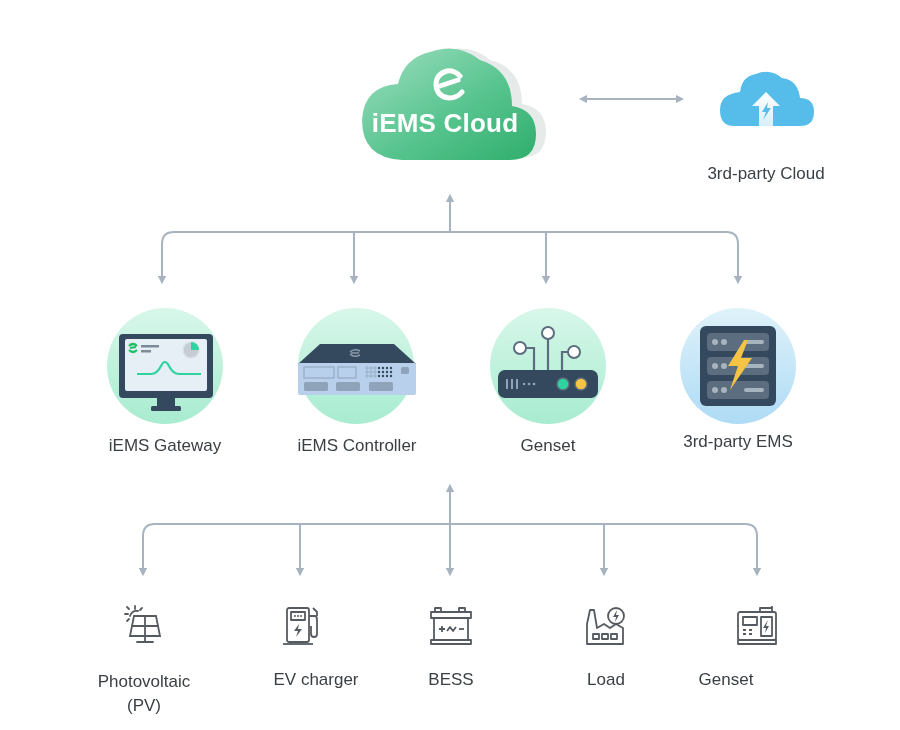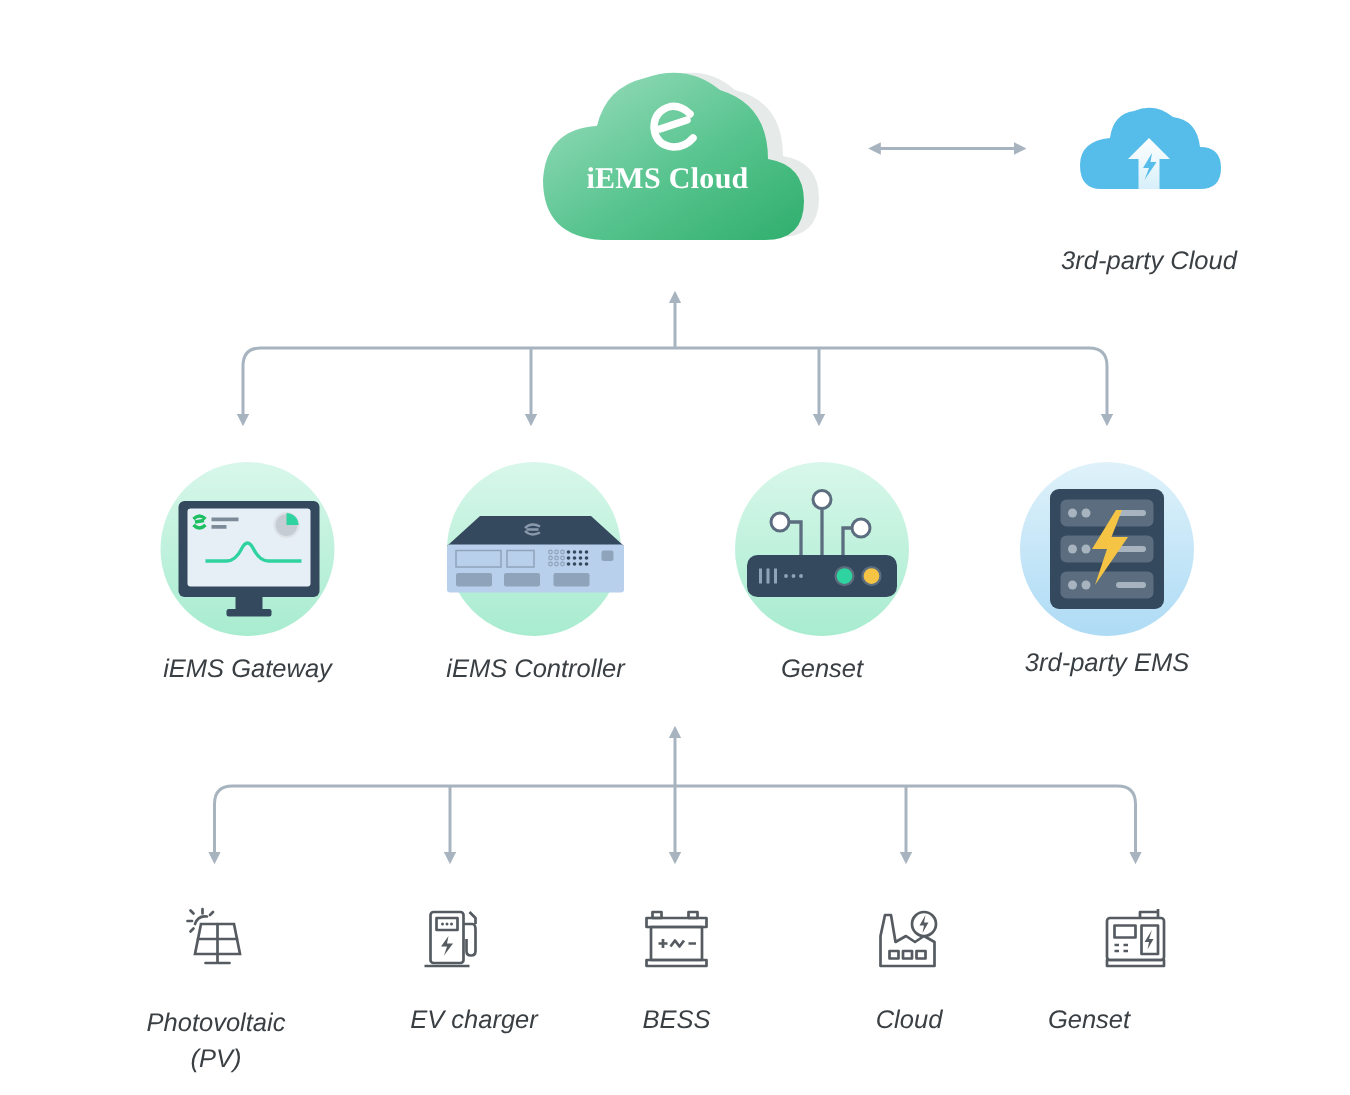--- a/index.html
+++ b/index.html
@@ -1,24 +1,24 @@
 <!DOCTYPE html>
 <html><head>
 <meta charset="utf-8">
 <style>
   html, body { margin:0; padding:0; background:#ffffff; }
   body { width:900px; height:730px; position:relative; overflow:hidden;
          font-family:"Liberation Sans", "DejaVu Sans", sans-serif; color:#333a40; }
   .abs { position:absolute; }
-  .label { position:absolute; font-size:17px; color:#3a3f44; text-align:center; white-space:nowrap; transform:translateX(-50%);font-style:italic; }
+  .label { position:absolute; font-size:17px; color:#3a3f44; text-align:center; white-space:nowrap; transform:translateX(-50%); }
   .label.multi { white-space:normal; line-height:24px; width:140px; }
   svg { display:block; }
   .wires { position:absolute; left:0; top:0; }
   .cloud-title { position:absolute; left:445px; top:108px; transform:translateX(-50%);
-                 color:#ffffff; font-weight:bold; font-size:20px; white-space:nowrap; letter-spacing:0.2px;font-family:Liberation Serif, serif; }
+                 color:#ffffff; font-weight:bold; font-size:26px; white-space:nowrap; letter-spacing:0.2px; }
 </style>
 </head>
 <body>
 
 <svg class="wires" width="900" height="730" viewBox="0 0 900 730">
   <defs>
     <marker id="arr" viewBox="0 0 10 10" refX="5" refY="5" markerWidth="4.2" markerHeight="4.2" orient="auto-start-reverse">
       <path d="M0,0 L10,5 L0,10 Z" fill="#a7b4c0"></path>
     </marker>
   </defs>
@@ -263,21 +263,21 @@
     <g stroke="#555b61" stroke-width="1.8" fill="none" stroke-linejoin="round">
       <path d="M3,40 L3,20 L6,6 L10,6 L13,24 L20,20 L26,24 L32,20 L39,24 L39,40 Z"></path>
       <circle cx="32" cy="12" r="8" fill="#fff"></circle>
       <rect x="9" y="30" width="6" height="5"></rect>
       <rect x="18" y="30" width="6" height="5"></rect>
       <rect x="27" y="30" width="6" height="5"></rect>
     </g>
     <path d="M33,6 L29,13 L32,13 L31,18 L35,11 L32,11 Z" fill="#555b61"></path>
   </svg>
 </div>
-<div class="label" style="left:606px;top:670px;">Cloud</div>
+<div class="label" style="left:606px;top:670px;">Load</div>
 
 <div class="abs" style="left:736px;top:604px;width:44px;height:42px;">
   <svg width="44" height="42" viewBox="0 0 44 42">
     <g stroke="#555b61" stroke-width="1.8" fill="none" stroke-linejoin="round">
       <path d="M24,8 L24,4 L36,4 M36,2 L36,8"></path>
       <rect x="2" y="8" width="38" height="28" rx="2"></rect>
       <path d="M2,36 L40,36 L40,40 L2,40 Z"></path>
       <rect x="7" y="13" width="14" height="8"></rect>
       <path d="M7,26 L10,26 M13,26 L16,26 M7,30 L10,30 M13,30 L16,30"></path>
       <rect x="25" y="13" width="11" height="19"></rect>

